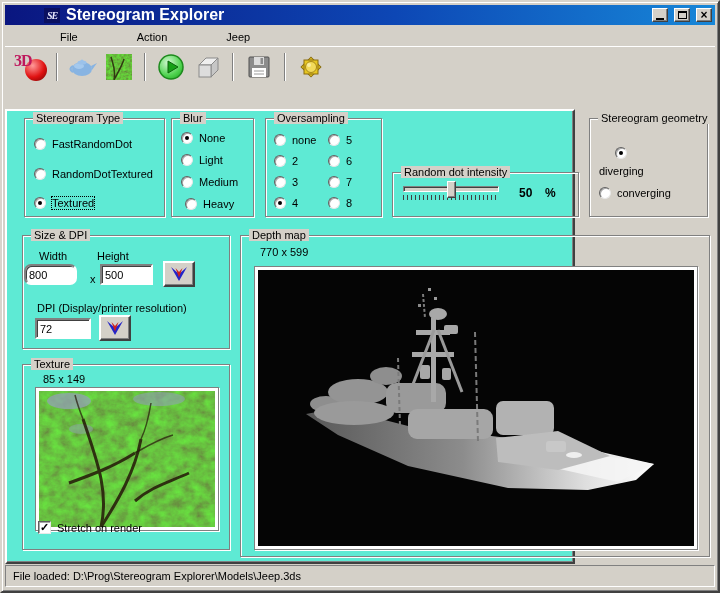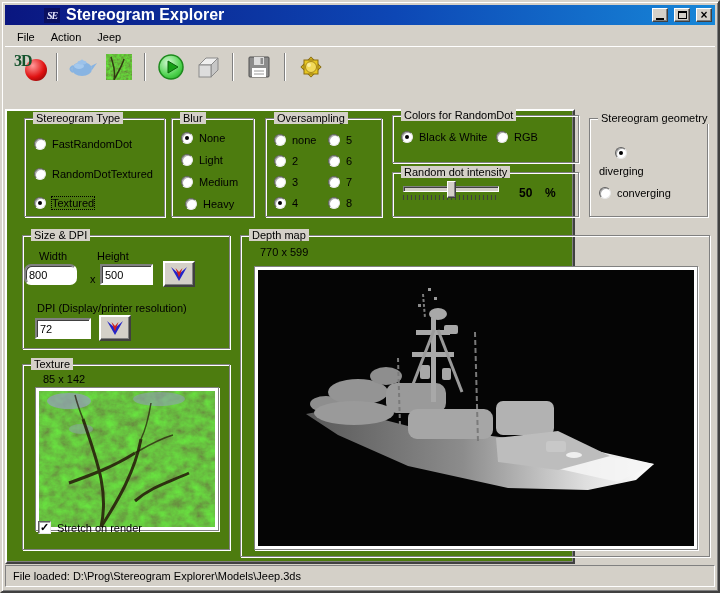--- a/index.html
+++ b/index.html
@@ -32,48 +32,48 @@
   }
   .glyph-min { width:8px; height:2px; background:#000; margin-top:7px; }
   .glyph-max { width:9px; height:8px; border:1px solid #000; border-top-width:2px; }
   .glyph-close { font-weight:bold; font-size:12px; line-height:10px; }
 
   
   .menubar {
     position:absolute; top:25px; left:3px; right:3px; height:19px;
     display:flex; align-items:center; padding-left:4px;
   }
-  .menuitem { padding:2px 8px; }
+  .menuitem { padding:2px 8px;margin-left:43px; }
 
   
   .toolbar {
     position:absolute; top:44px; left:3px; right:3px; height:40px;
     border-top:1px solid #fff;
     display:flex; align-items:center; padding-left:8px;
   }
   .tbtn { width:36px; height:34px; display:flex; align-items:center; justify-content:center; background:transparent; border:none; }
   .tsep { width:2px; height:28px; margin:0 7px; border-left:1px solid #808080; border-right:1px solid #fff; }
   .logo3d { position:relative; width:36px; height:30px; }
   .logo3d .ball { position:absolute; right:2px; bottom:1px; width:22px; height:22px; border-radius:50%;
     background:radial-gradient(circle at 35% 30%, #ff9a9a, #e01212 55%, #6e0000); }
-  .logo3d .txt { position:absolute; left:1px; top:0; font:bold 16px "Liberation Serif", serif; color:#14532d; letter-spacing:-1px; }
+  .logo3d .txt { position:absolute; left:1px; top:0; font:bold 16px "Liberation Serif", serif; color:#be185d; letter-spacing:-1px; }
 
   
   .tabstrip { position:absolute; top:86px; left:4px; height:23px; display:flex; align-items:flex-end; z-index:5; }
   .tab {
     padding:3px 10px 2px; background:#d4d0c8;
     border:1px solid; border-color:#fff #404040 #d4d0c8 #fff;
     border-top-left-radius:3px; border-top-right-radius:3px;
   }
   .tab.inactive { height:19px; margin-bottom:2px; border-bottom:none; }
   .tab.active { height:23px; font-size:11px; border-bottom:none; }
 
   
   .page {
-    position:absolute; top:107px; left:3px; width:570px; height:455px; background:#4d7c0f;
+    position:absolute; top:107px; left:3px; width:570px; height:455px; background:#5eead4;
     border:2px solid; border-color:#fff #404040 #404040 #fff;
     box-shadow: inset -1px -1px 0 #808080;
   }
   .gb {
     position:absolute; border:1px solid #808080;
     box-shadow: 1px 1px 0 #ffffff, inset 1px 1px 0 #ffffff;
   }
   .gb > .gbtitle { position:absolute; top:-7px; left:8px; background:#d4d0c8; padding:0 3px; white-space:nowrap; }
 
   .optrow { position:absolute; display:flex; align-items:center; gap:6px; white-space:nowrap; }
@@ -301,31 +301,20 @@
       <div class="optrow" style="left:62px; top:57px;">
         <span class="radio"></span>
         <span class="optlabel">7</span>
       </div>
       <div class="optrow" style="left:62px; top:78px;">
         <span class="radio"></span>
         <span class="optlabel">8</span>
       </div>
     </div>
 
-    <div class="gb" style="left:385px; top:4px; width:187px; height:48px;">
-      <span class="gbtitle">Colors for RandomDot</span>
-      <div class="optrow" style="left:8px; top:15px;">
-        <span class="radio checked"></span>
-        <span class="optlabel">Black &amp; White</span>
-      </div>
-      <div class="optrow" style="left:103px; top:15px;">
-        <span class="radio"></span>
-        <span class="optlabel">RGB</span>
-      </div>
-    </div>
 
     <div class="gb" style="left:385px; top:61px; width:187px; height:45px;">
       <span class="gbtitle">Random dot intensity</span>
       <div class="slider" style="left:10px; top:13px;">
         <div class="track"></div>
         <div class="thumb"></div>
         <div class="ticks"></div>
       </div>
       <span class="intval" style="left:126px; top:13px;">50</span>
       <span class="intval" style="left:152px; top:13px;">%</span>
@@ -361,21 +350,21 @@
       <div class="vbtn" style="left:76px; top:79px;">
         <svg width="20" height="16" viewBox="0 0 20 16">
           <path d="M2,1 L10,15 L18,1 L10,8 Z" fill="#2424c8"></path>
           <path d="M6.5,2 L10,11.5 L13.5,2 L10,6 Z" fill="#cc2020"></path>
         </svg>
       </div>
     </div>
 
     <div class="gb" style="left:15px; top:253px; width:208px; height:186px;">
       <span class="gbtitle">Texture</span>
-      <span style="position:absolute; left:20px; top:8px;">85 x 142</span>
+      <span style="position:absolute; left:20px; top:8px;">85 x 149</span>
       <div class="imgframe" style="left:12px; top:22px;">
         <svg width="176" height="136" viewBox="0 0 176 136">
           <defs>
             <filter id="fol" x="0" y="0" width="100%" height="100%">
               <feTurbulence type="fractalNoise" baseFrequency="0.09 0.11" numOctaves="4" seed="11"></feTurbulence>
               <feColorMatrix type="matrix" values="0 0 0 0 0.16  0 1.0 0 0 0.14  0 0 0 0 0.06  0 0 0 0 1"></feColorMatrix>
             </filter>
           </defs>
           <rect width="176" height="136" fill="#42602a"></rect>
           <rect width="176" height="136" filter="url(#fol)" opacity="0.85"></rect>

